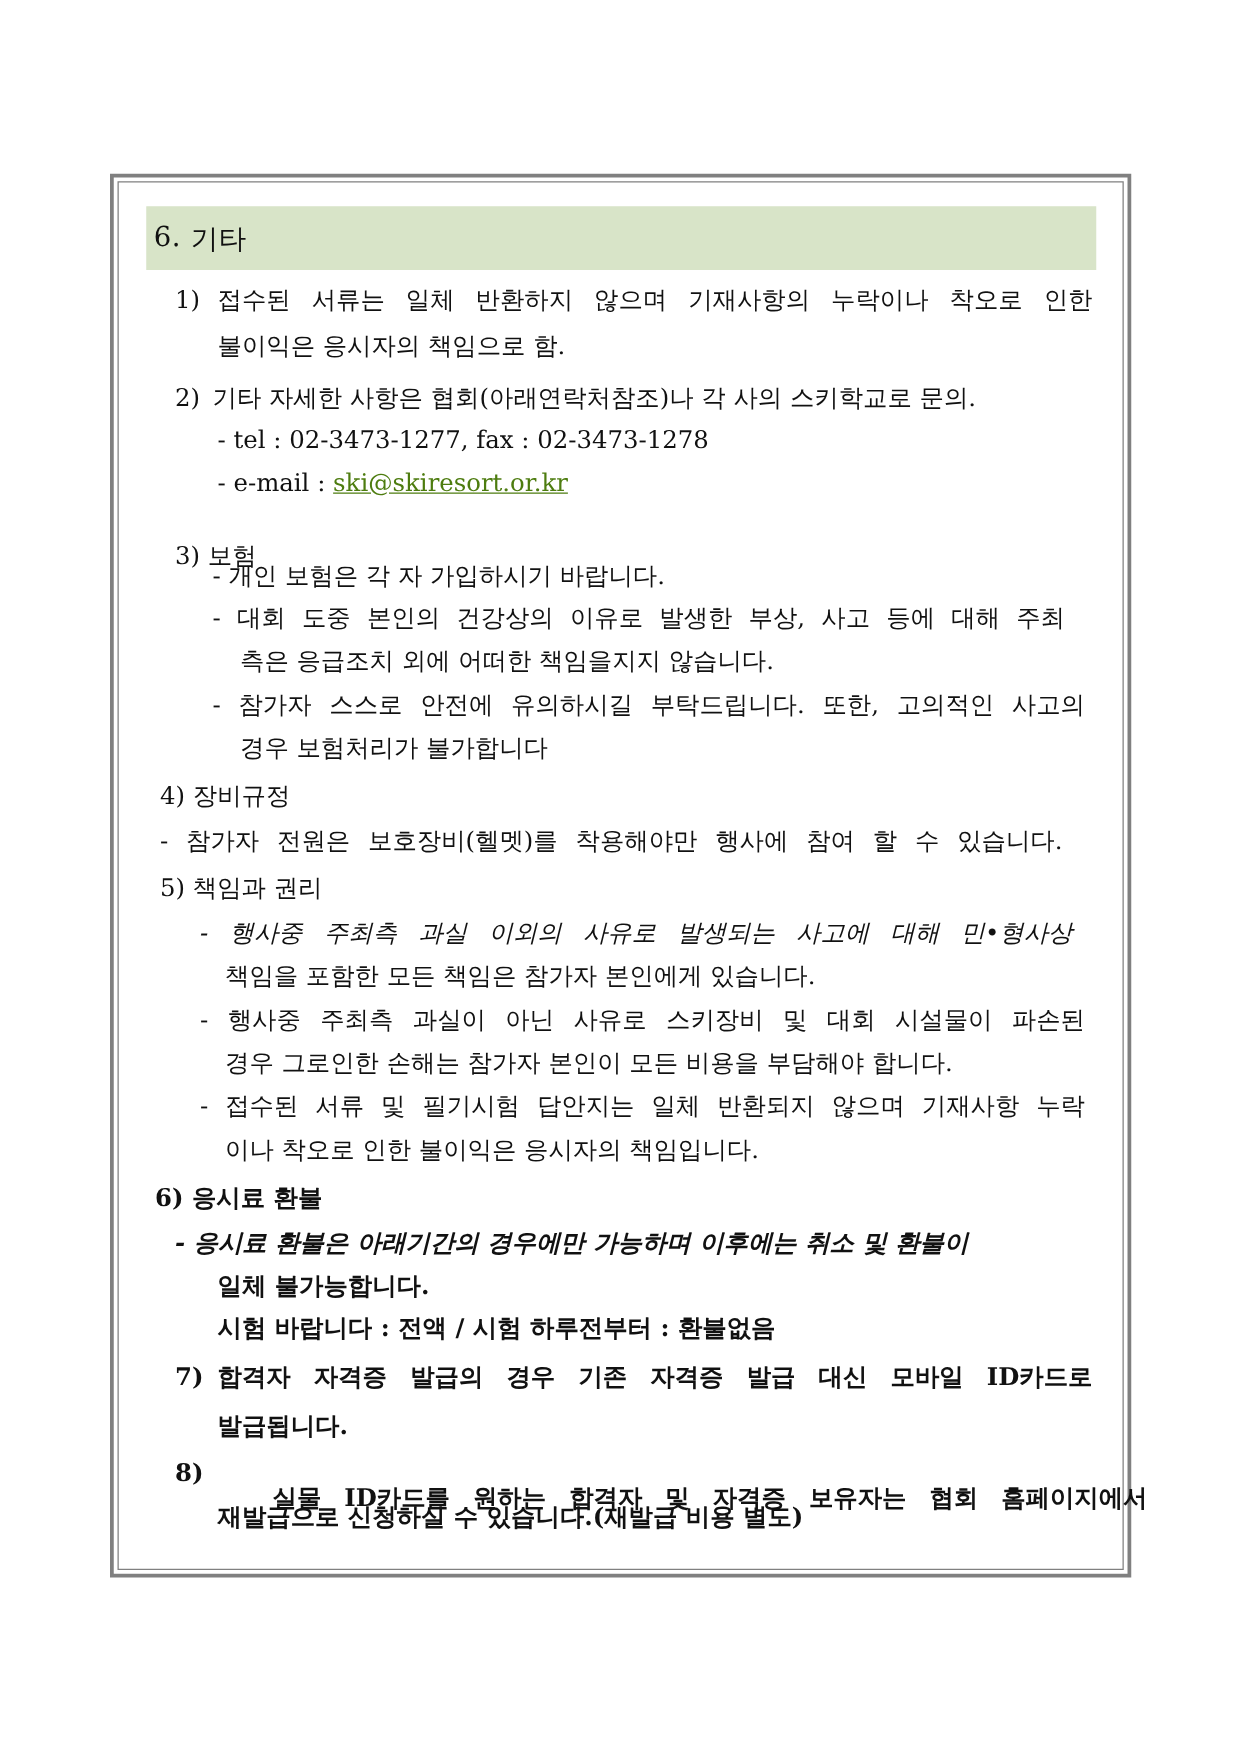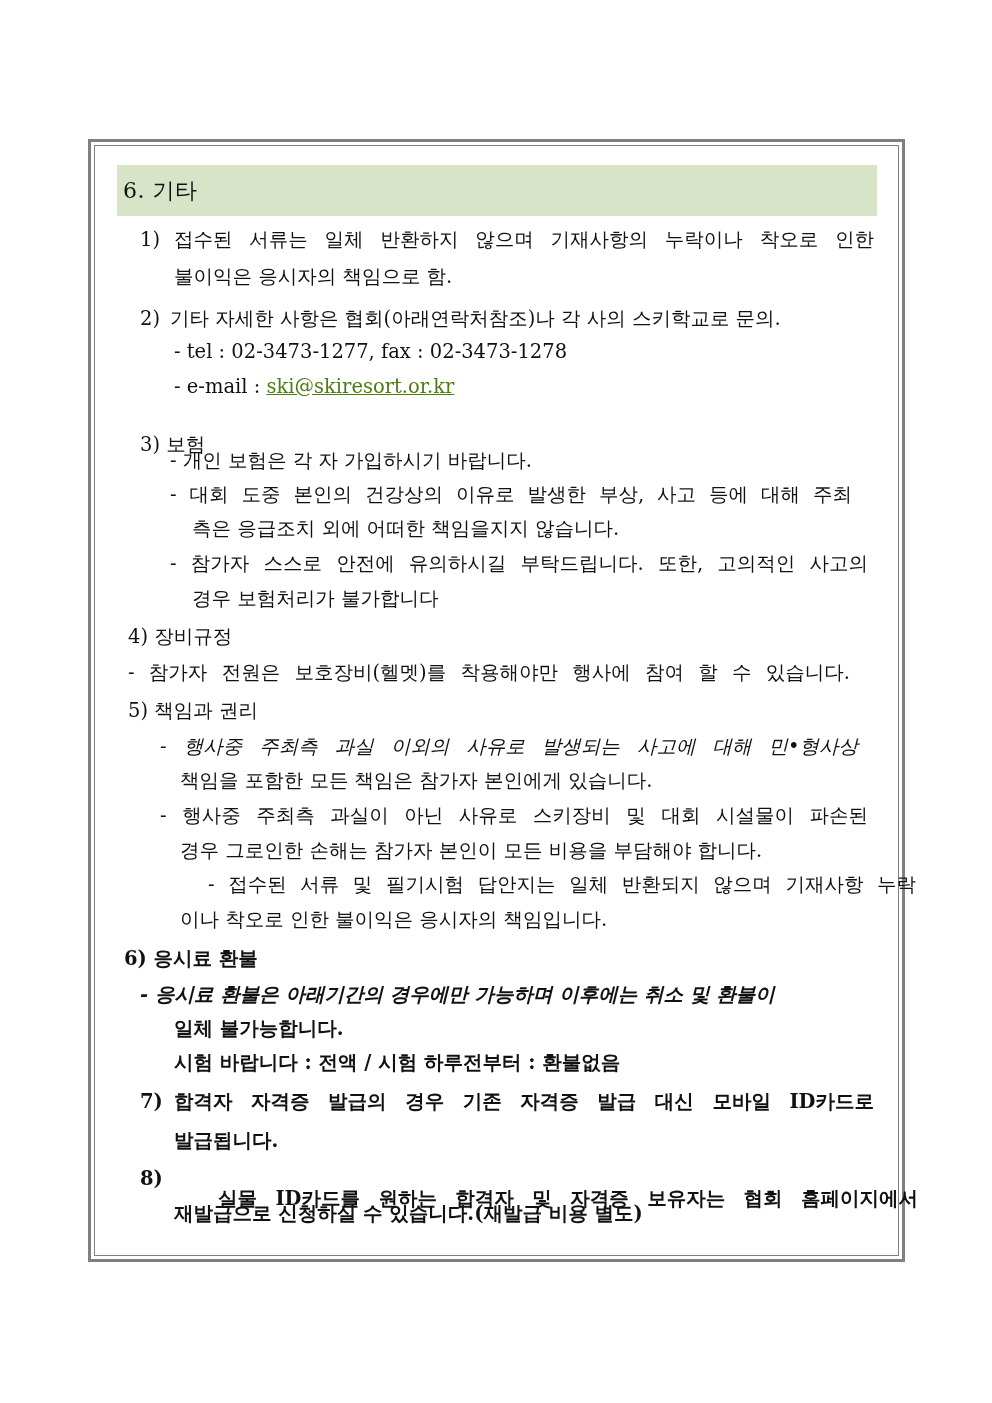--- a/index.html
+++ b/index.html
@@ -95,21 +95,21 @@
 <div class="line" style="left:192px; top:586px;">경우 보험처리가 불가합니다</div>
 
 <div class="line" style="left:128px; top:624px;">4) 장비규정</div>
 <div class="line justify" style="left:128px; top:660px; width:722px;">- 참가자 전원은 보호장비(헬멧)를 착용해야만 행사에 참여 할 수 있습니다.</div>
 
 <div class="line" style="left:128px; top:698px;">5) 책임과 권리</div>
 <div class="line justify" style="left:160px; top:734px; width:698px;font-style:italic;">- 행사중 주최측 과실 이외의 사유로 발생되는 사고에 대해 민•형사상</div>
 <div class="line" style="left:180px; top:768px;">책임을 포함한 모든 책임은 참가자 본인에게 있습니다.</div>
 <div class="line justify" style="left:160px; top:803px; width:708px;">- 행사중 주최측 과실이 아닌 사유로 스키장비 및 대회 시설물이 파손된</div>
 <div class="line" style="left:180px; top:838px;">경우 그로인한 손해는 참가자 본인이 모든 비용을 부담해야 합니다.</div>
-<div class="line justify" style="left:160px; top:872px; width:708px;margin-left:48px;">- 접수된 서류 및 필기시험 답안지는 일체 반환되지 않으며 기재사항 누락</div>
+<div class="line justify" style="left:160px; top:872px; width:708px;">- 접수된 서류 및 필기시험 답안지는 일체 반환되지 않으며 기재사항 누락</div>
 <div class="line" style="left:180px; top:907px;">이나 착오로 인한 불이익은 응시자의 책임입니다.</div>
 
 <div class="line bold" style="left:124px; top:946px;">6) 응시료 환불</div>
 <div class="line bold" style="left:140px; top:982px;font-style:italic;">- 응시료 환불은 아래기간의 경우에만 가능하며 이후에는 취소 및 환불이</div>
 <div class="line bold" style="left:174px; top:1016px;">일체 불가능합니다.</div>
 <div class="line bold" style="left:174px; top:1050px;">시험 바랍니다 : 전액 / 시험 하루전부터 : 환불없음</div>
 
 <div class="line bold" style="left:140px; top:1089px;">7)</div>
 <div class="line bold justify" style="left:174px; top:1089px; width:700px;">합격자 자격증 발급의 경우 기존 자격증 발급 대신 모바일 ID카드로</div>
 <div class="line bold" style="left:174px; top:1128px;">발급됩니다.</div>

